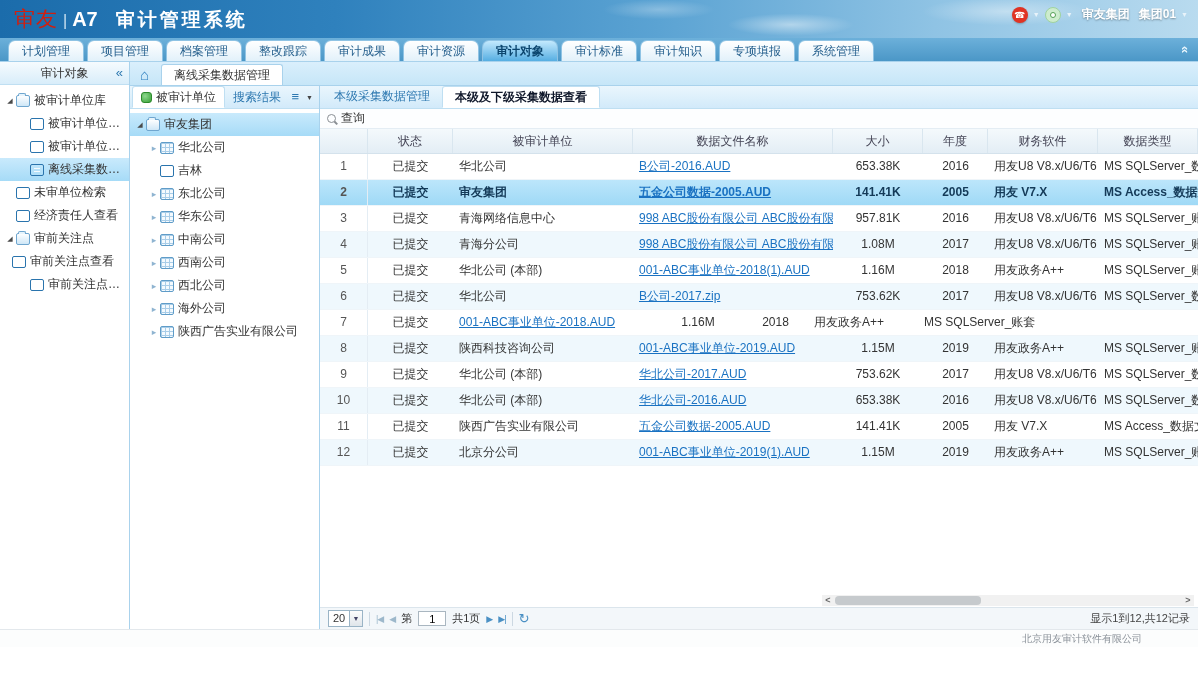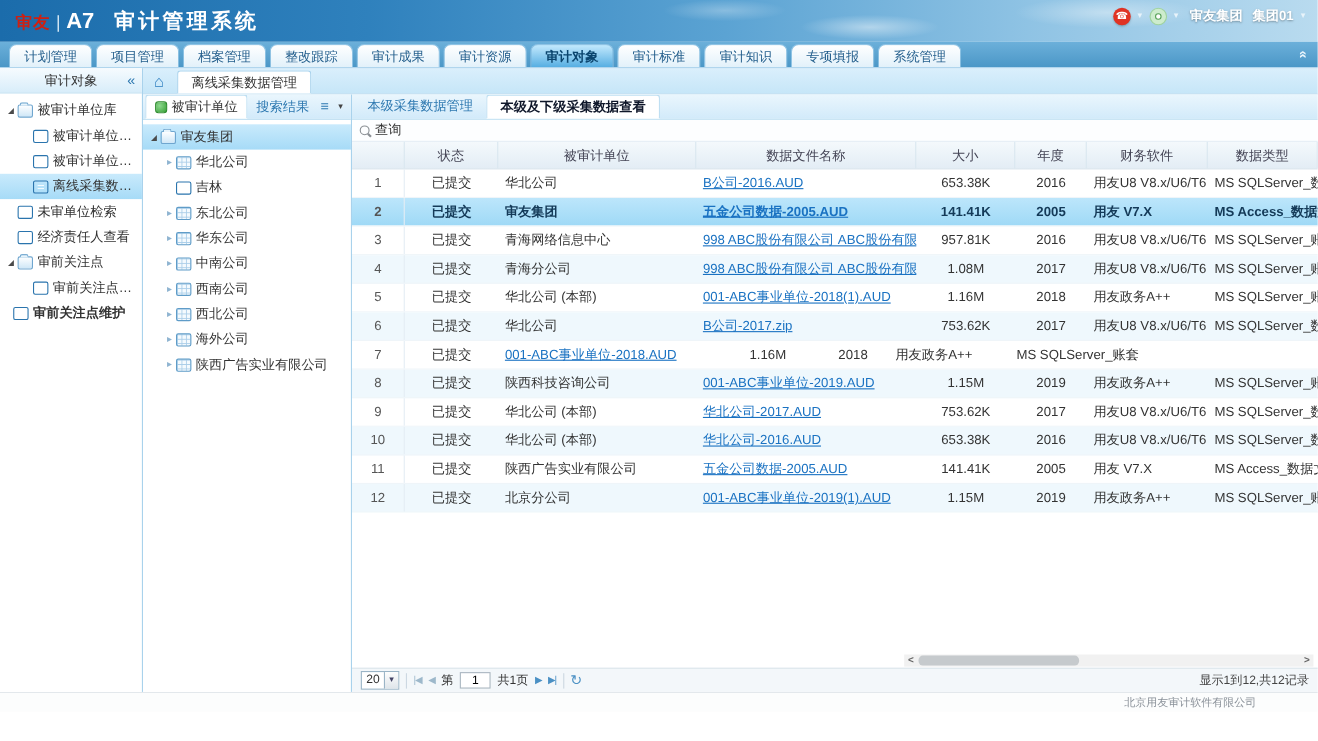--- a/index.html
+++ b/index.html
@@ -10,21 +10,21 @@
   }
   
   .banner { height: 38px; position: relative; display: flex; align-items: center;
     background: linear-gradient(90deg,#1b6cab 0%,#2f81bd 28%,#5ba3d3 55%,#8fc3e4 78%,#b9dbef 100%); }
   .banner::after { content:""; position:absolute; inset:0; pointer-events:none;
     background:
       radial-gradient(90px 16px at 66% 65%, rgba(255,255,255,.45), transparent 70%),
       radial-gradient(120px 20px at 84% 30%, rgba(255,255,255,.4), transparent 70%),
       radial-gradient(80px 14px at 55% 25%, rgba(255,255,255,.28), transparent 70%); }
   .logo { margin-left: 14px; display: flex; align-items: baseline; z-index: 1; }
-  .logo-brand { color: #d01f10; font-size: 15px; font-weight: bold; letter-spacing: 1px; }
+  .logo-brand { color: #d01f10; font-size: 21px; font-weight: normal; letter-spacing: 1px; }
   .logo-sep { color: #cfe4f2; font-size: 16px; margin: 0 5px; }
   .logo-product { color: #fff; font-size: 20px; font-weight: bold; }
   .app-title { color: #fff; font-size: 19px; font-weight: bold; margin-left: 18px; letter-spacing: 3px; }
   .user-area { position: absolute; right: 10px; top: 6px; display: flex; align-items: center; gap: 5px; z-index: 2; }
   .circle-icon { width: 16px; height: 16px; border-radius: 50%; display: flex; align-items: center; justify-content: center; font-size: 9px; }
   .icon-red { background: #e03324; color: #fff; box-shadow: 0 1px 2px rgba(0,0,0,.25); }
   .icon-green { background: #cdeccd; border: 1px solid #9fd39f; }
   .icon-green i { width: 6px; height: 6px; border-radius: 50%; background: #fff; border: 1px solid #55a055; display:block; }
   .tiny-caret { font-size: 7px; color: #e8f3fa; }
   .user-text { font-weight: bold; color: #fff; text-shadow: 0 1px 2px rgba(0,0,0,.35); margin-left: 4px; }
@@ -193,26 +193,26 @@
         <div class="tree-row" style="padding-left: 4px;">
           <span class="arrow tw"></span>
           <span class="ti tw ti-doc"></span>
           <span class="tree-label">经济责任人查看</span>
         </div>
         <div class="tree-row" style="padding-left: 4px;">
           <span class="arrow tw">◢</span>
           <span class="ti tw ti-folder"></span>
           <span class="tree-label">审前关注点</span>
         </div>
-        <div class="tree-row" style="padding-left: 18px; align-items: center;">
+        <div class="tree-row" style=" align-items: center;">
           <span class="arrow tw"></span>
           <span class="ti tw ti-doc"></span>
           <span class="tree-label">审前关注点查看</span>
         </div>
-        <div class="tree-row" style=" font-weight: bold;">
+        <div class="tree-row" style="padding-left: 18px;">
           <span class="arrow tw"></span>
           <span class="ti tw ti-doc"></span>
           <span class="tree-label">审前关注点维护</span>
         </div>
       </div>
   </div>
 
   <div class="right-area">
 
     <div class="doc-strip">

